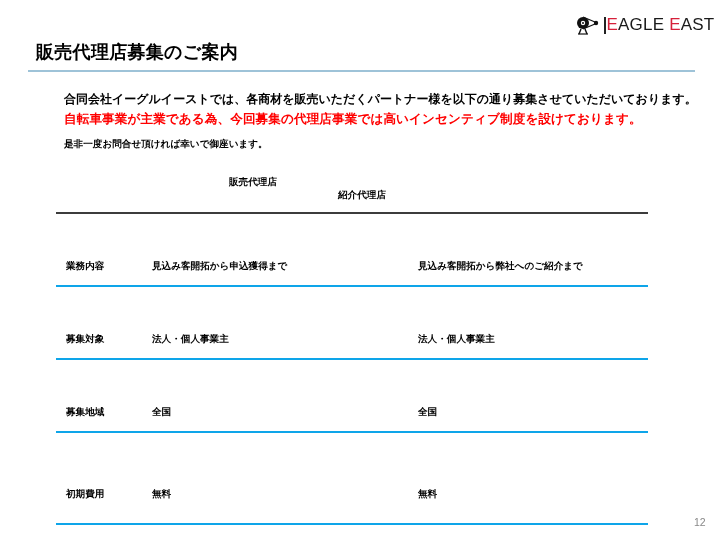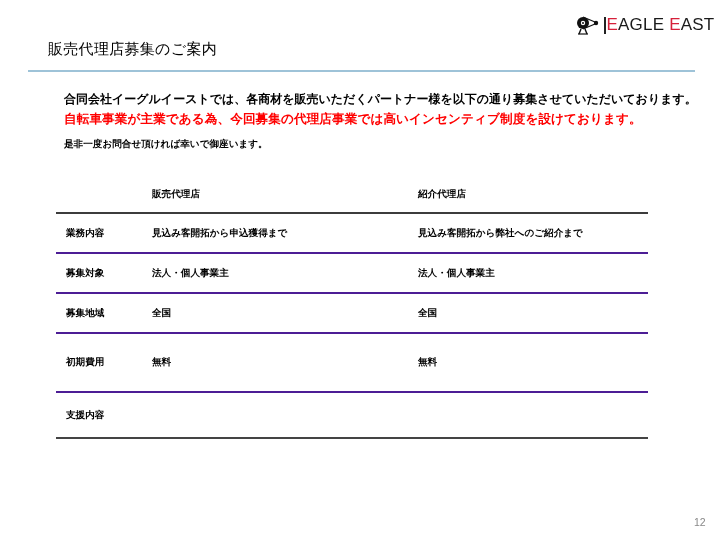--- a/index.html
+++ b/index.html
@@ -5,32 +5,32 @@
   * { margin: 0; padding: 0; box-sizing: border-box; }
   html, body { width: 720px; height: 540px; background: #ffffff; overflow: hidden; }
   body { position: relative; font-family: "DejaVu Sans", "Liberation Sans", sans-serif; color: #000; }
 
   .logo { position: absolute; left: 576px; top: 13px; height: 24px; display: flex; align-items: center; }
   .logo-mark { width: 26px; height: 20px; margin-right: 2px; }
   .logo-text { font-family: "Liberation Sans", "DejaVu Sans", sans-serif; font-size: 17px; letter-spacing: 0.2px; color: #1a1a1a; line-height: 20px; display: flex; align-items: center; }
   .logo-bar { display: inline-block; width: 1.5px; height: 17px; background: #222; margin-right: 1px; }
   .logo-text .e { color: #d6203a; }
 
-  .page-title { position: absolute; left: 48px; top: 40px; font-size: 15px; font-weight: normal; letter-spacing: 0.3px; }
+  .page-title { position: absolute; left: 36px; top: 40px; font-size: 18px; font-weight: bold; letter-spacing: 0.3px; }
   .title-rule { position: absolute; left: 28px; top: 70px; width: 667px; height: 2px; background: #9ec3d8; }
 
   .intro { position: absolute; left: 64px; font-weight: bold; white-space: nowrap; }
   .intro-1 { top: 91px; font-size: 12px; }
   .intro-2 { top: 111px; font-size: 12.6px; color: #ff0000; letter-spacing: 0.1px; }
   .intro-3 { top: 138px; font-size: 9.6px; }
 
   .tbl { position: absolute; left: 56px; top: 176px; width: 592px; }
   .row { display: flex; align-items: center; font-size: 9.6px; font-weight: bold; }
-  .row.header { height: 38px; border-bottom: 2px solid #3c3c3c; }
-  .row.line { border-bottom: 2px solid #4c1d95; }
+  .row.header { height: 38px; border-bottom: 2px solid #3c3c3c; flex-direction: column; }
+  .row.line { border-bottom: 2px solid #0ea5e9; margin-top: 33px; }
   .row .c1 { width: 96px; padding-left: 10px; }
   .row .c2 { width: 246px; }
   .row .c3 { flex: 1; padding-left: 20px; }
   .row .span { flex: 1; }
   .red { color: #ff0000; }
 
   .page-num { position: absolute; left: 694px; top: 516px; font-size: 10.5px; color: #888; font-family: Liberation Sans, sans-serif; }
 </style>
 </head>
 <body>

